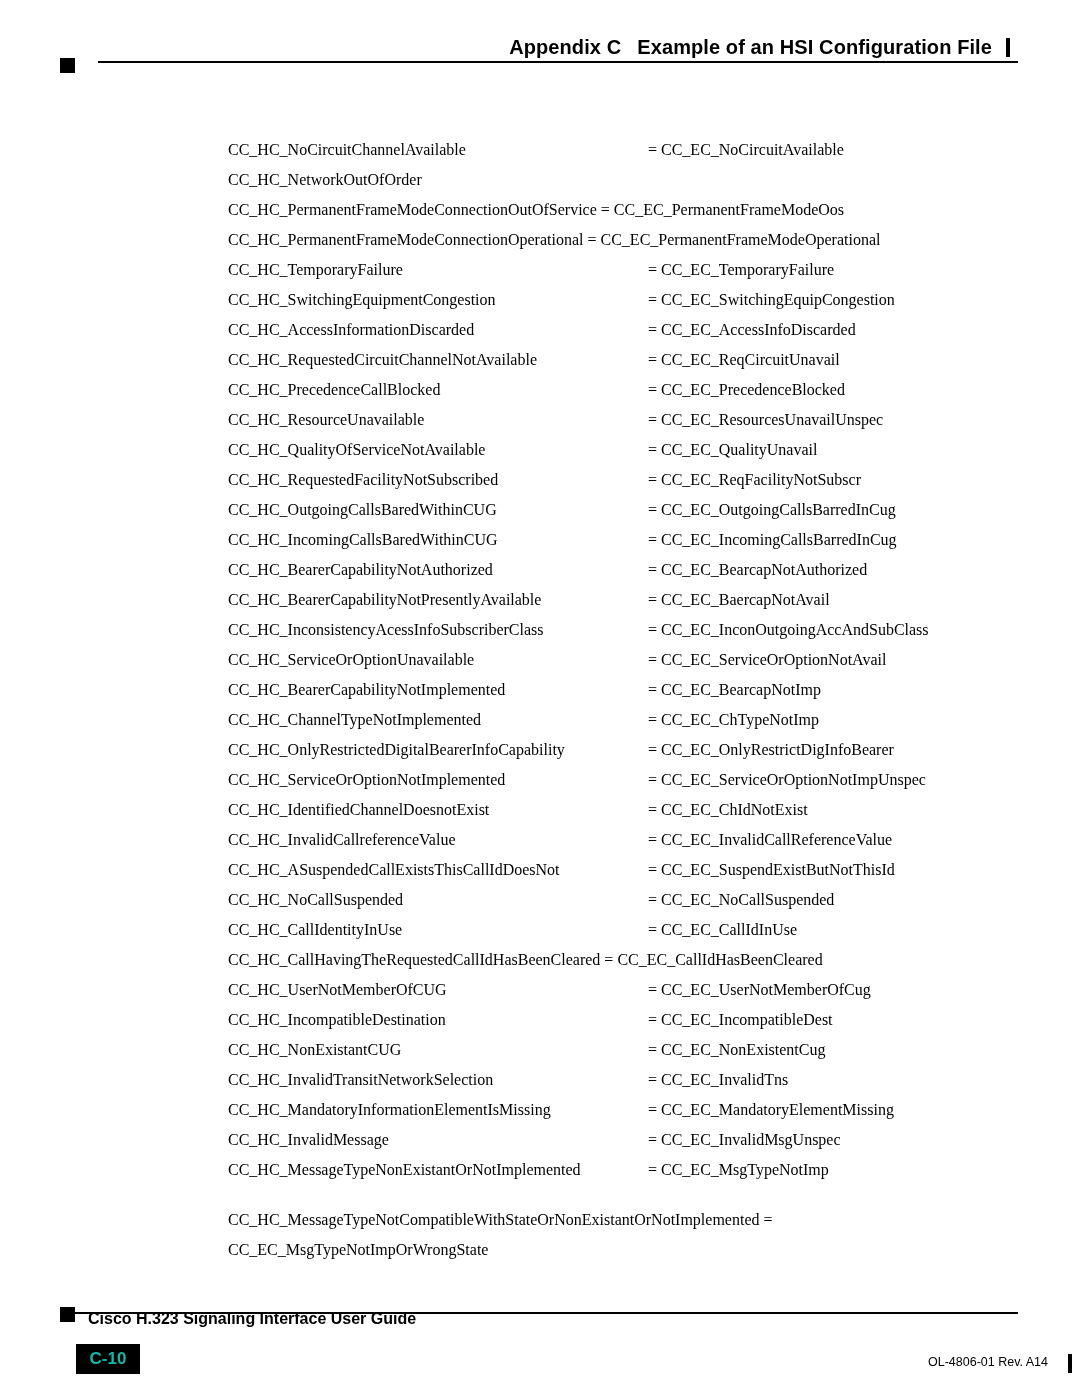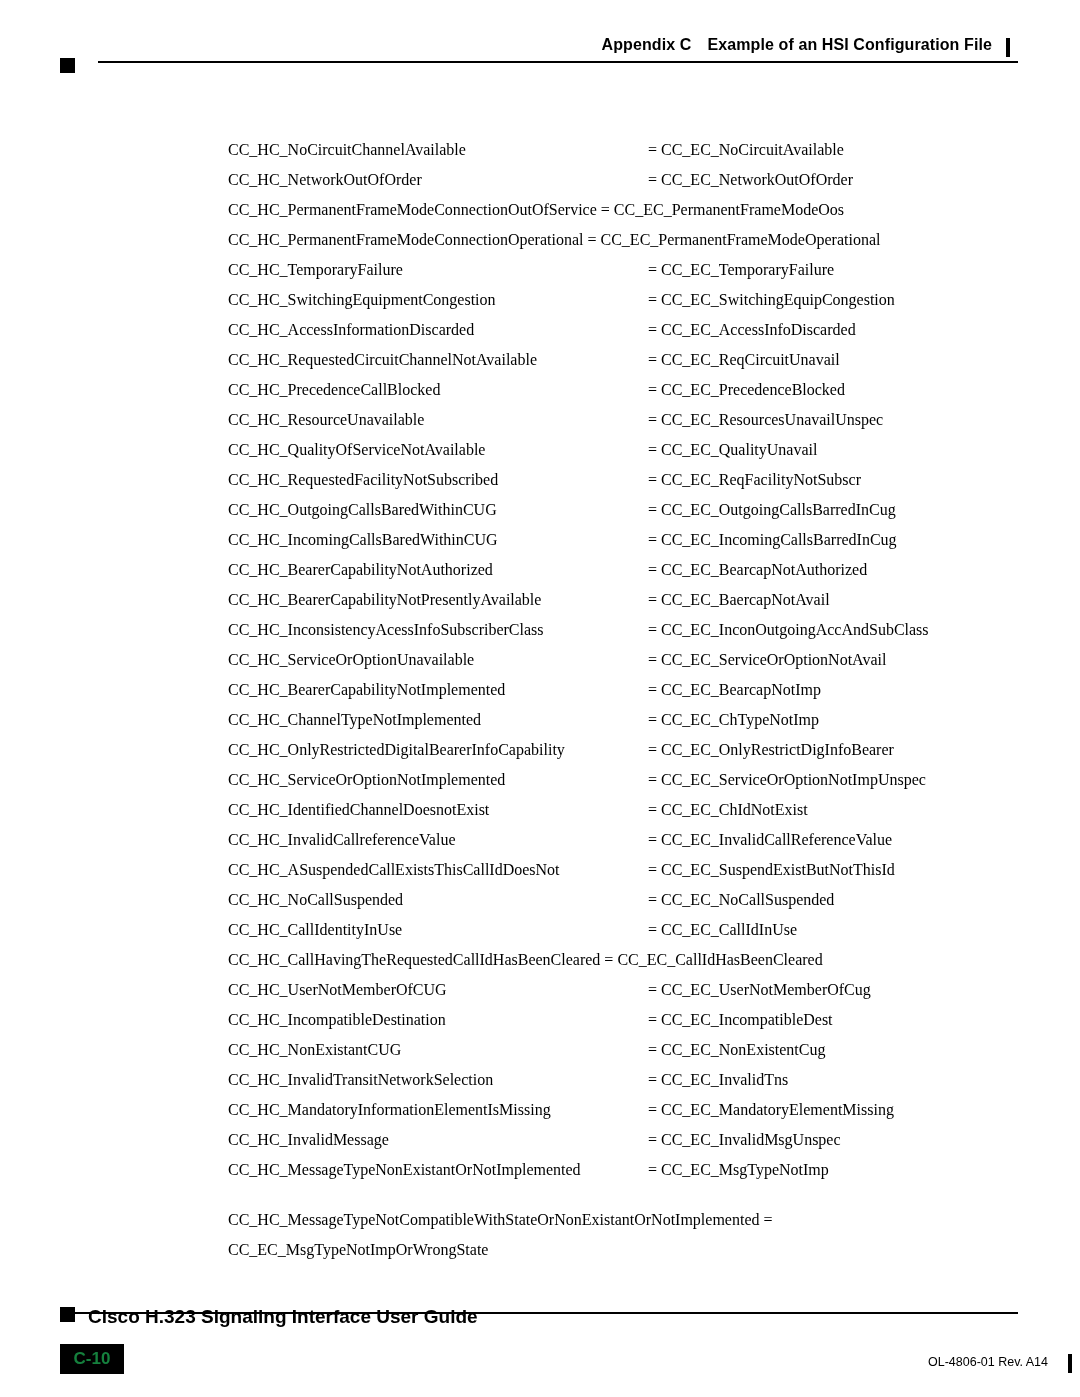--- a/index.html
+++ b/index.html
@@ -39,21 +39,21 @@
     width: 15px;
     height: 15px;
     background: #000000;
   }
   .header-text {
     position: absolute;
     top: 0px;
     right: 26px;
     font-family: "Liberation Sans", sans-serif;
     font-weight: bold;
-    font-size: 16px;
+    font-size: 20px;
     letter-spacing: 0.1px;
     white-space: nowrap;
   }
   .header-text .appendix-label {
     margin-right: 16px;
   }
   .header-bar {
     position: absolute;
     top: 2px;
     right: 8px;
@@ -121,32 +121,32 @@
     width: 15px;
     height: 15px;
     background: #000000;
   }
   .footer-title {
     position: absolute;
     bottom: 69px;
     left: 88px;
     font-family: "Liberation Sans", sans-serif;
     font-weight: bold;
-    font-size: 19px;
+    font-size: 16px;
     white-space: nowrap;
     text-align: center;
   }
   .page-number-box {
     position: absolute;
     bottom: 23px;
-    left: 60px;
+    left: 76px;
     width: 64px;
     height: 30px;
     background: #000000;
-    color: #15803d;
+    color: #14b8a6;
     font-family: "Liberation Sans", sans-serif;
     font-weight: bold;
     font-size: 17px;
     display: flex;
     align-items: center;
     justify-content: center;
   }
   .doc-id {
     position: absolute;
     bottom: 28px;
@@ -177,21 +177,20 @@
 </div>
 
 <div class="content">
 
 <div class="map-row">
       <span class="lhs">CC_HC_NoCircuitChannelAvailable</span>
       <span class="rhs">= CC_EC_NoCircuitAvailable</span>
     </div>
     <div class="map-row">
       <span class="lhs">CC_HC_NetworkOutOfOrder</span>
-      <span class="rhs">= CC_EC_NetworkOutOfOrder</span>
     </div>
     <div class="map-row wide"><span class="lhs">CC_HC_PermanentFrameModeConnectionOutOfService</span> <span class="rhs">= CC_EC_PermanentFrameModeOos</span></div>
     <div class="map-row wide"><span class="lhs">CC_HC_PermanentFrameModeConnectionOperational</span> <span class="rhs">= CC_EC_PermanentFrameModeOperational</span></div>
     <div class="map-row">
       <span class="lhs">CC_HC_TemporaryFailure</span>
       <span class="rhs">= CC_EC_TemporaryFailure</span>
     </div>
     <div class="map-row">
       <span class="lhs">CC_HC_SwitchingEquipmentCongestion</span>
       <span class="rhs">= CC_EC_SwitchingEquipCongestion</span>

